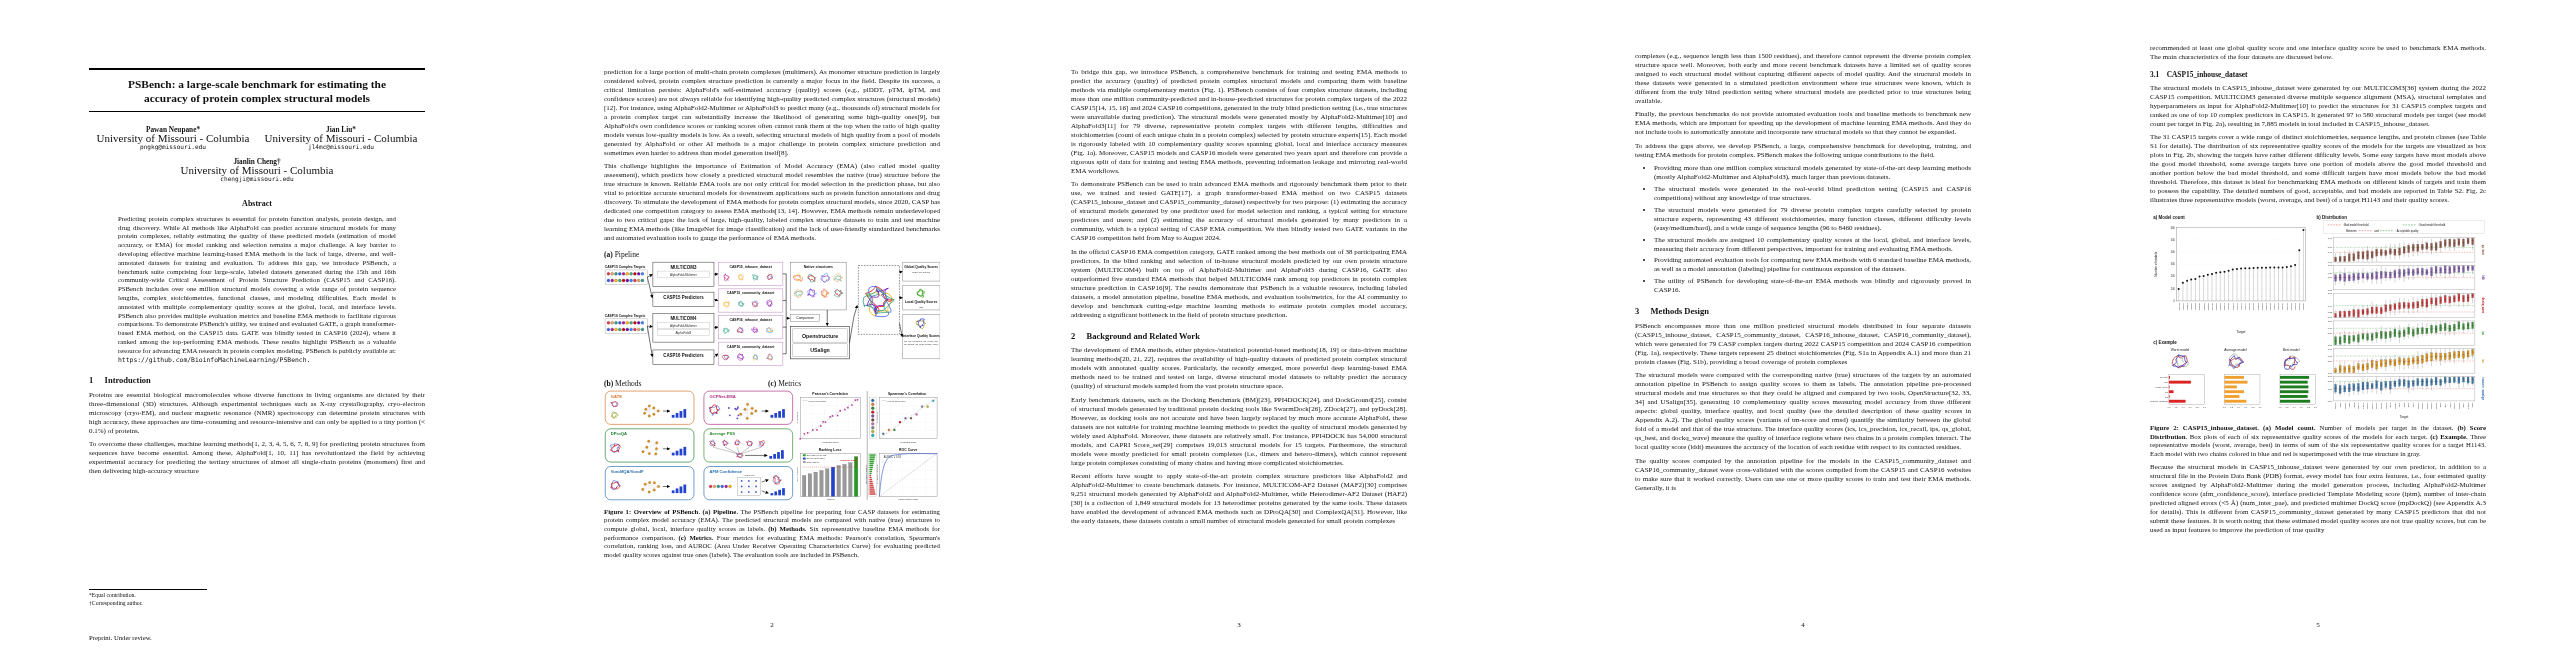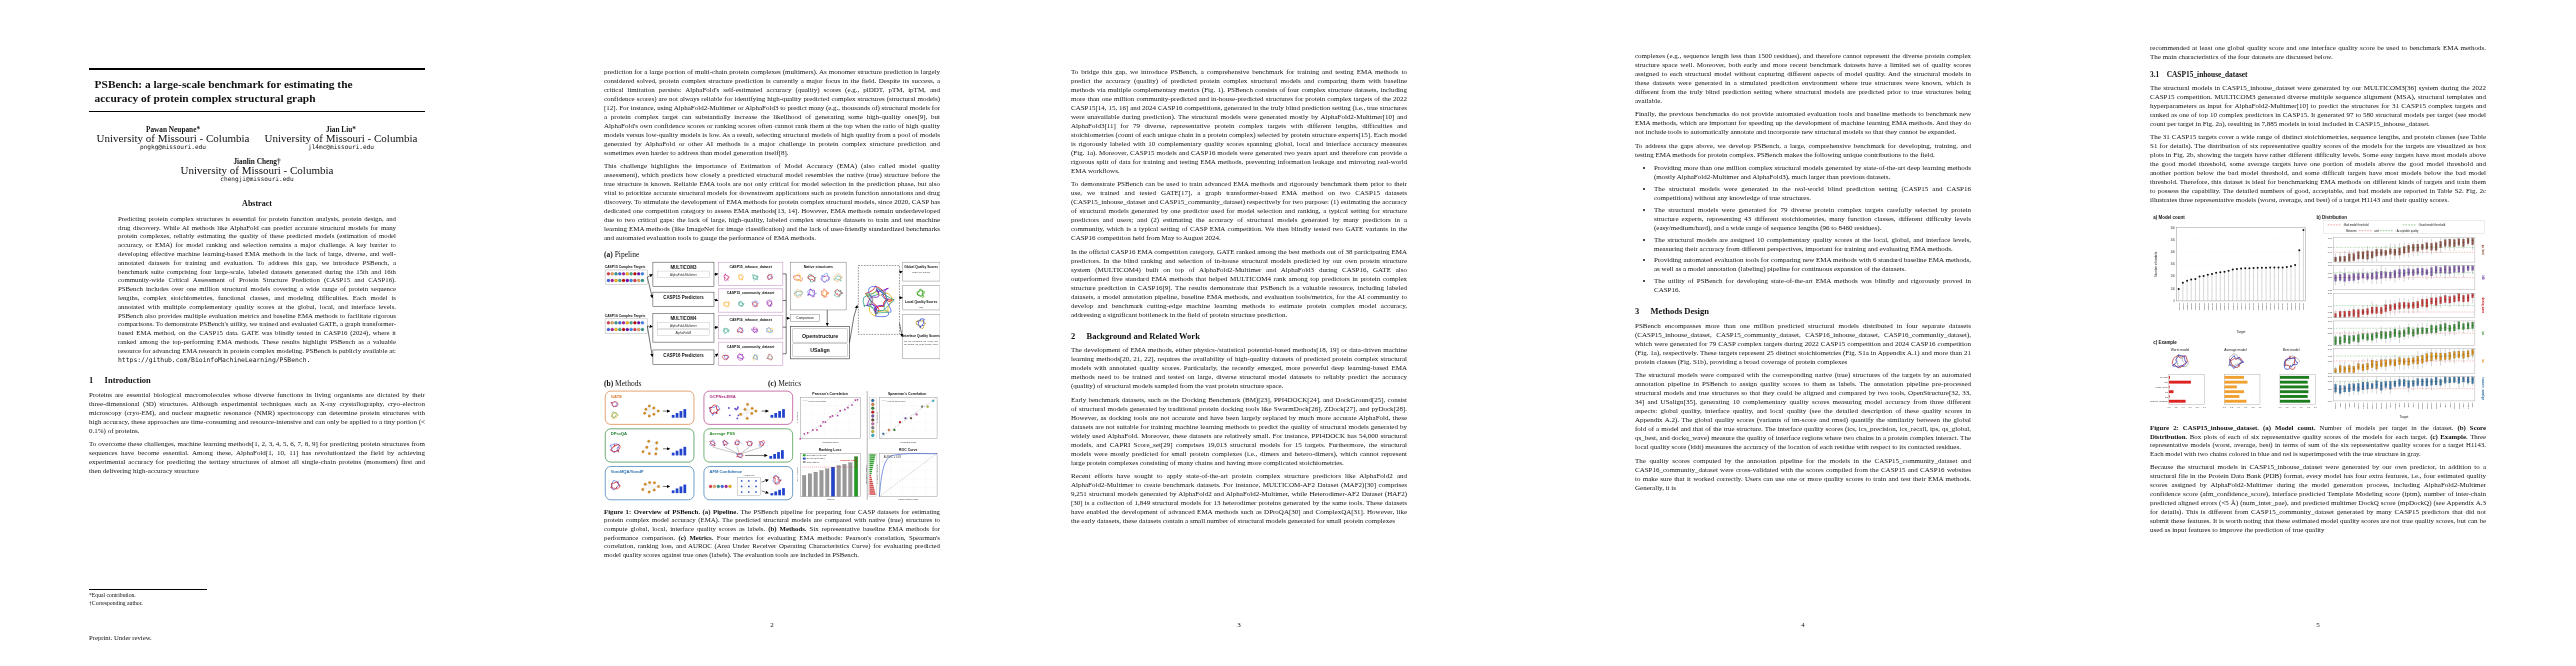--- a/index.html
+++ b/index.html
@@ -6,21 +6,21 @@
   #canvas{position:relative;width:2576px;height:667px;background:#fff;overflow:hidden;
           font-family:"Liberation Serif",serif;color:#111;}
   .page{position:absolute;top:0;width:515px;height:667px;background:#fff;}
   .col{position:absolute;left:89px;width:336px;top:0;}
   .watermark{position:absolute;left:-188px;top:311px;width:422px;text-align:center;
              transform:rotate(-90deg);transform-origin:center;color:#8a8a8a;
              font-size:16.7px;letter-spacing:0.6px;white-space:nowrap;}
   p.body{font-size:7px;line-height:9px;text-align:justify;margin:0 0 4.4px 0;}
   .rule-thick{height:2.2px;background:#000;margin:68px 0 0 0;}
   .rule-thin{height:0;border-top:0.9px solid #000;margin:2.2px 0 0 0;}
-  .title{font-size:11.4px;font-weight:bold;text-align:left;line-height:14.5px;margin:6.7px 5.6px 5.6px 5.6px;}
+  .title{font-size:11.4px;font-weight:bold;text-align:center;line-height:14.5px;margin:6.7px 5.6px 5.6px 5.6px;}
   .authors-row{display:flex;justify-content:space-around;margin-top:12.2px;}
   .author{text-align:center;}
   .author .nm{font-weight:bold;font-size:7.3px;}
   .author .af{font-size:11px;line-height:9px;}
   .author .em{font-family:"DejaVu Sans Mono",monospace;font-size:6.1px;}
   .author-center{display:flex;justify-content:center;margin-top:7.8px;}
   .abs-head{font-size:8px;font-weight:bold;text-align:center;margin:16.7px 0 6.7px 0;}
   .abstract{margin:0 29px;font-size:6.8px;line-height:8.8px;text-align:justify;}
   .sec{font-size:8.5px;font-weight:bold;margin:11px 0 5.6px 0;}
   .sec .n{display:inline-block;min-width:15.6px;}
@@ -43,21 +43,21 @@
 <body>
 
 <div id="canvas">
   <div class="watermark">arXiv:2505.22674v1  [q-bio.BM]  13 May 2025</div>
 
   <div class="page" style="left:0">
     <div class="col">
       <div class="rule-thick"></div>
       <div class="title">
         <div>PSBench: a large-scale benchmark for estimating the</div>
-        <div>accuracy of protein complex structural graph</div>
+        <div>accuracy of protein complex structural models</div>
       </div>
       <div class="rule-thin"></div>
       <div class="authors-row">
         <div class="author">
           <div class="nm">Pawan Neupane*</div>
           <div class="af">University of Missouri - Columbia</div>
           <div class="em">pngkg@missouri.edu</div>
         </div>
         <div class="author">
           <div class="nm">Jian Liu*</div>

